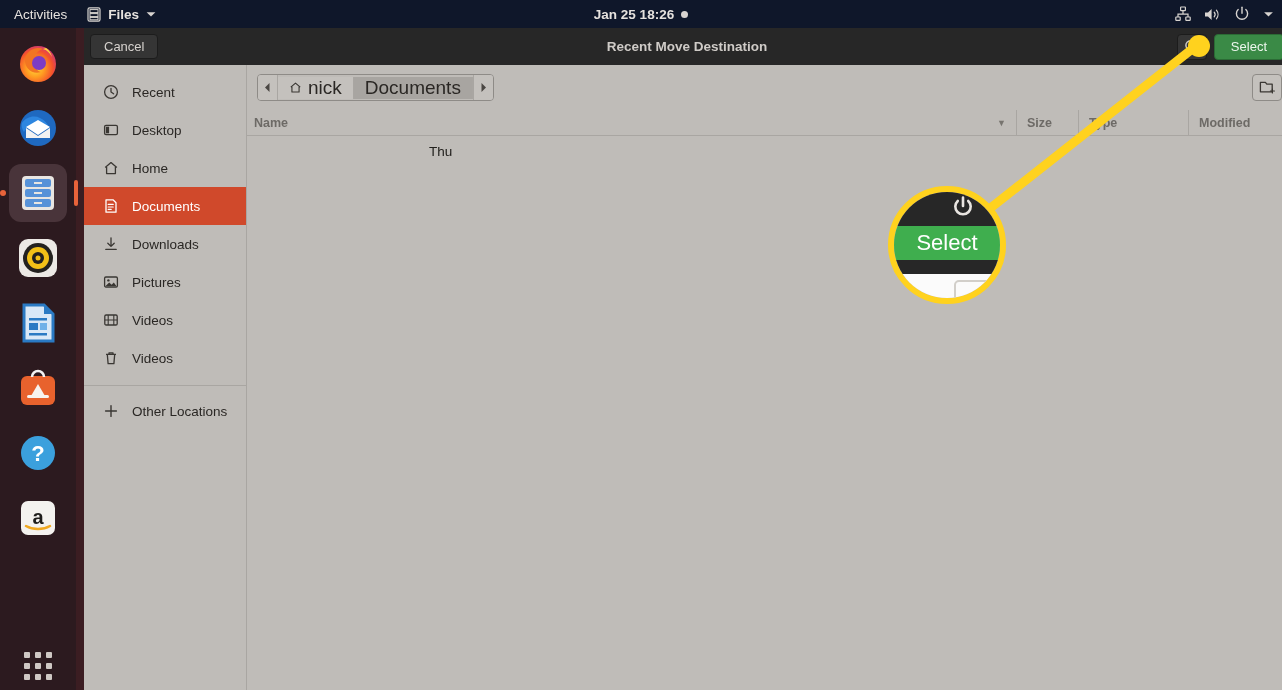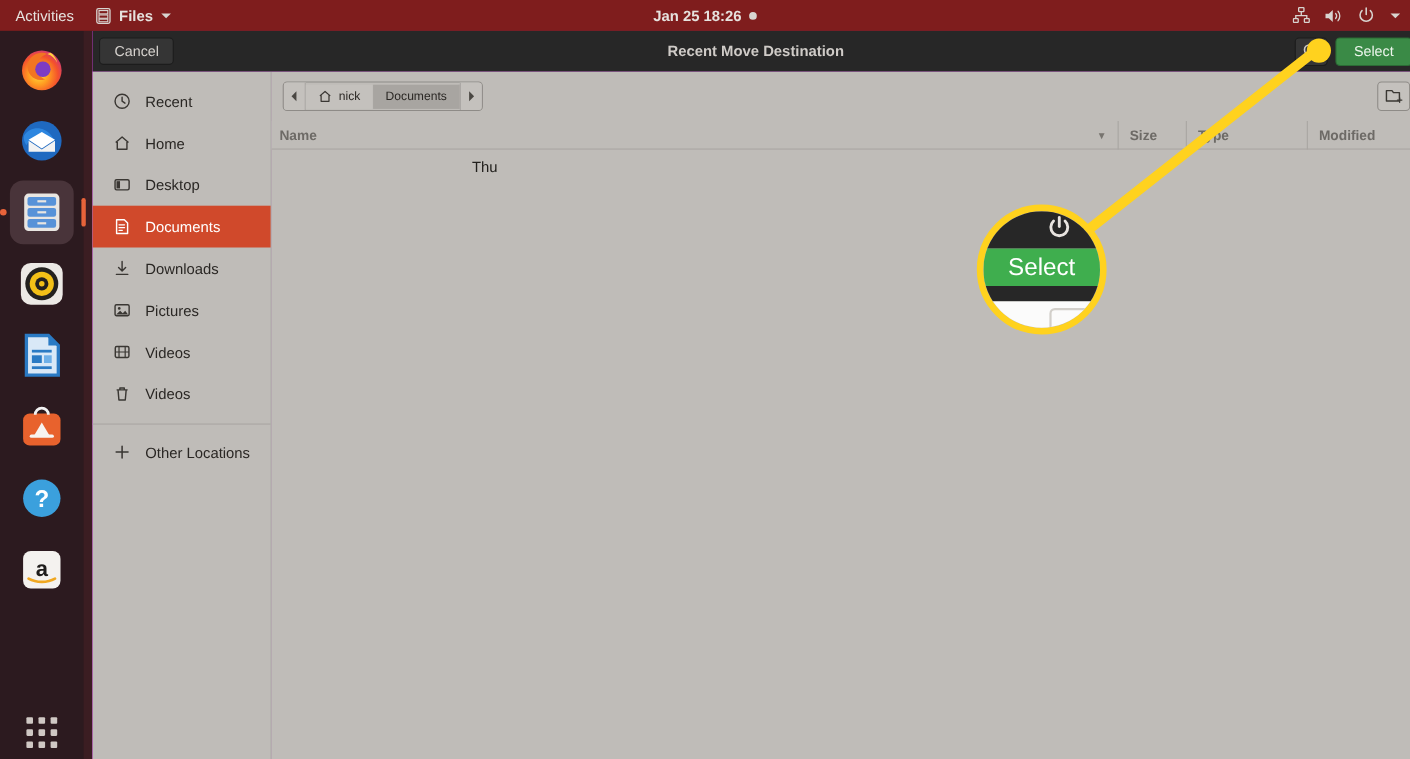--- a/index.html
+++ b/index.html
@@ -6,21 +6,21 @@
   html,body { width:1282px; height:690px; overflow:hidden; }
   body {
     font-family:"Liberation Sans", sans-serif;
     background:#3b1d22;
     position:relative;
   }
 
   
   #topbar {
     position:absolute; left:0; top:0; width:1282px; height:28px;
-    background:#7f1d1d; display:flex; align-items:center;
+    background:#0f172a; display:flex; align-items:center;
     color:#d8d4d0; font-size:13.5px; z-index:40;
   }
   .tb-activities { padding:0 14px 0 14px; color:#e6e2de; }
   .tb-app { display:flex; align-items:center; gap:7px; padding:0 6px; }
   .tb-app-name { color:#e6e2de; font-weight:bold; font-size:13.5px;}
   .tb-clock {
     position:absolute; left:0; right:0; text-align:center;
     color:#e6e2de; font-size:13.5px; font-weight:bold;
     display:flex; justify-content:center; align-items:center; gap:7px;
   }
@@ -112,21 +112,21 @@
     position:relative;
   }
   .pathbar { display:flex; align-items:center; height:27px; border-radius:4px; overflow:hidden; border:1px solid #8e8b87;}
   .pb-arrow {
     width:20px; height:27px; display:flex; align-items:center; justify-content:center;
     background:#c4c1bd; color:#4a4743; border-right:1px solid #a9a6a2;
   }
   .pb-arrow.right { border-right:none; border-left:1px solid #a9a6a2; }
   .pb-crumb {
     height:22px; padding:0 11px; display:flex; align-items:center; gap:6px;
-    background:#c4c1bd; font-size:11px; color:#2a2724; border-right:1px solid #a9a6a2;
+    background:#c4c1bd; font-size:19px; color:#2a2724; border-right:1px solid #a9a6a2;
   }
   .pb-crumb.active { background:#a8a5a1; font-weight:normal; }
   .newfolder-btn {
     position:absolute; right:8px; width:30px; height:27px;
     border:1px solid #8e8b87; border-radius:4px; background:#c4c1bd;
     display:flex; align-items:center; justify-content:center;
   }
 
   #col-headers {
     display:flex; height:26px; align-items:center;
@@ -302,34 +302,34 @@
               <circle cx="8" cy="8" r="6.4" fill="none" stroke="#3a3733" stroke-width="1.3"></circle>
               <path d="M8 4.3V8l2.6 1.8" fill="none" stroke="#3a3733" stroke-width="1.3" stroke-linecap="round"></path>
             </svg>
         </span>
         <span>Recent</span>
       </div>
 
       <div class="side-item">
         <span class="ico">
           <svg width="16" height="16" viewBox="0 0 16 16">
-              <path d="M2.2 7.6L8 2.6l5.8 5M3.6 7v6.6h8.8V7" fill="none" stroke="#3a3733" stroke-width="1.3" stroke-linejoin="round"></path>
-            </svg>
-        </span>
-        <span>Home</span>
-      </div>
-
-      <div class="side-item">
-        <span class="ico">
-          <svg width="16" height="16" viewBox="0 0 16 16">
               <rect x="1.6" y="3.4" width="12.8" height="9.2" rx="1.4" fill="none" stroke="#3a3733" stroke-width="1.3"></rect>
               <rect x="2.9" y="4.7" width="3.2" height="6.6" fill="#3a3733"></rect>
             </svg>
         </span>
         <span>Desktop</span>
+      </div>
+
+      <div class="side-item">
+        <span class="ico">
+          <svg width="16" height="16" viewBox="0 0 16 16">
+              <path d="M2.2 7.6L8 2.6l5.8 5M3.6 7v6.6h8.8V7" fill="none" stroke="#3a3733" stroke-width="1.3" stroke-linejoin="round"></path>
+            </svg>
+        </span>
+        <span>Home</span>
       </div>
 
       <div class="side-item selected">
         <span class="ico">
           <svg width="16" height="16" viewBox="0 0 16 16">
               <path d="M3 1.8h7l3 3v9.4H3z" fill="none" stroke="#ffffff" stroke-width="1.3" stroke-linejoin="round"></path>
               <path d="M5.2 6.4h5M5.2 9h5M5.2 11.4h3" stroke="#ffffff" stroke-width="1.2" stroke-linecap="round"></path>
             </svg>
         </span>
         <span>Documents</span>

